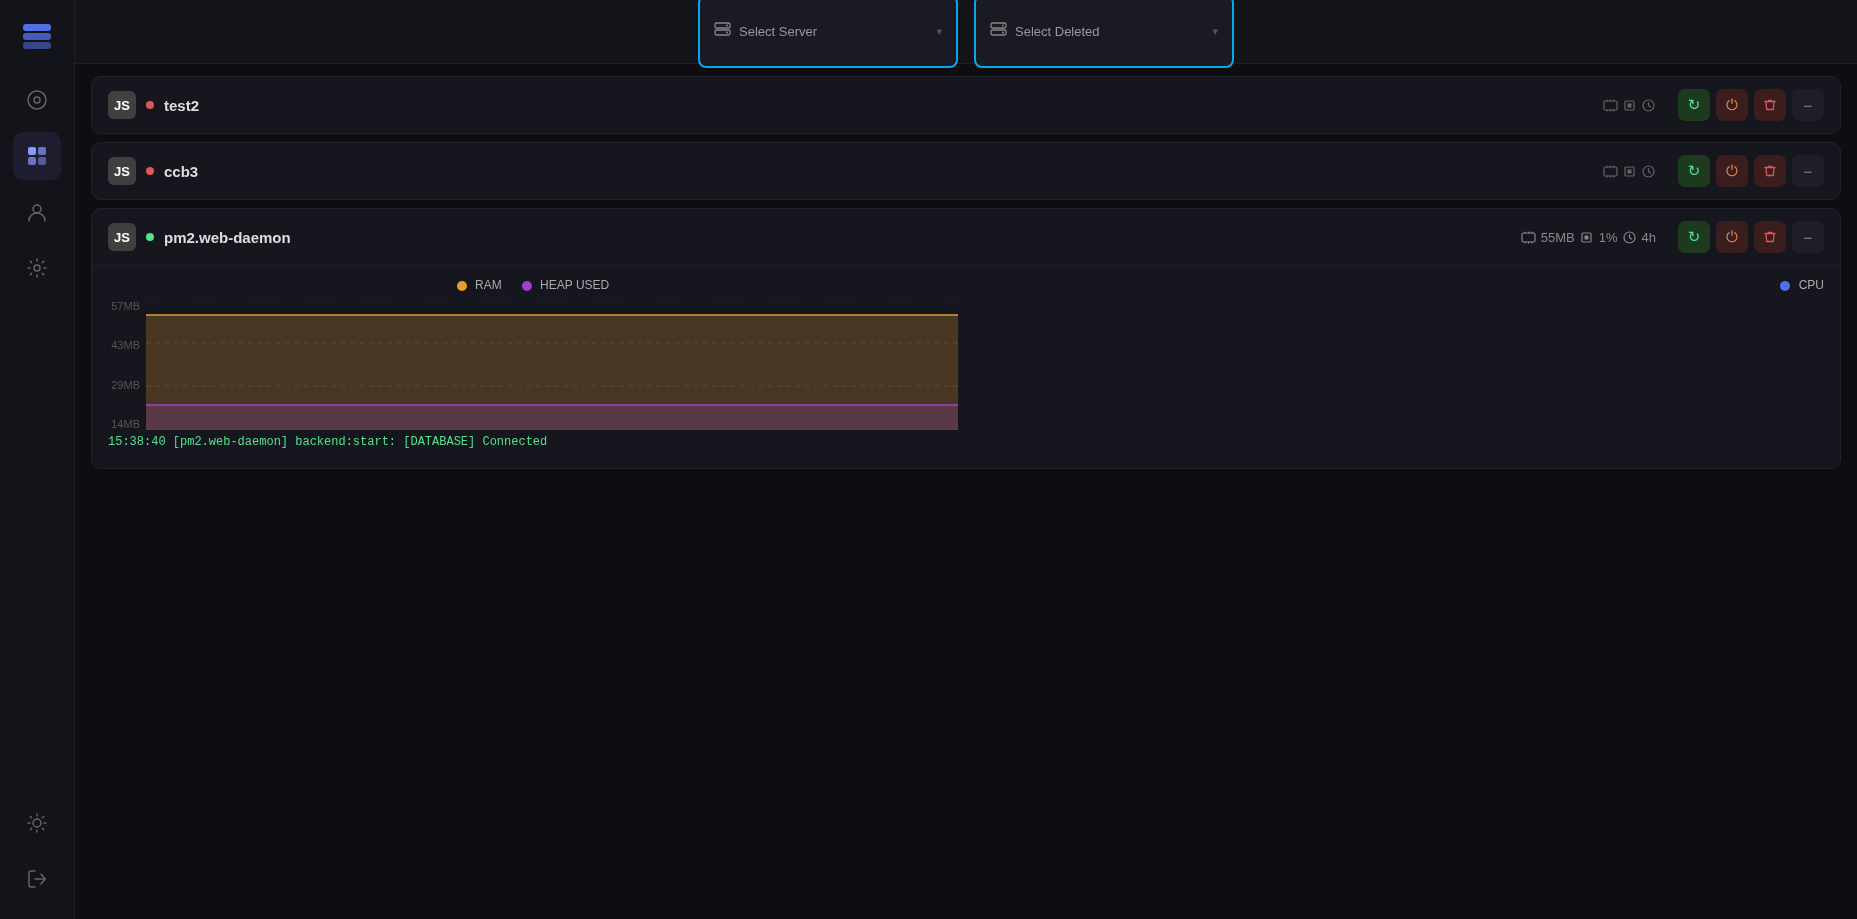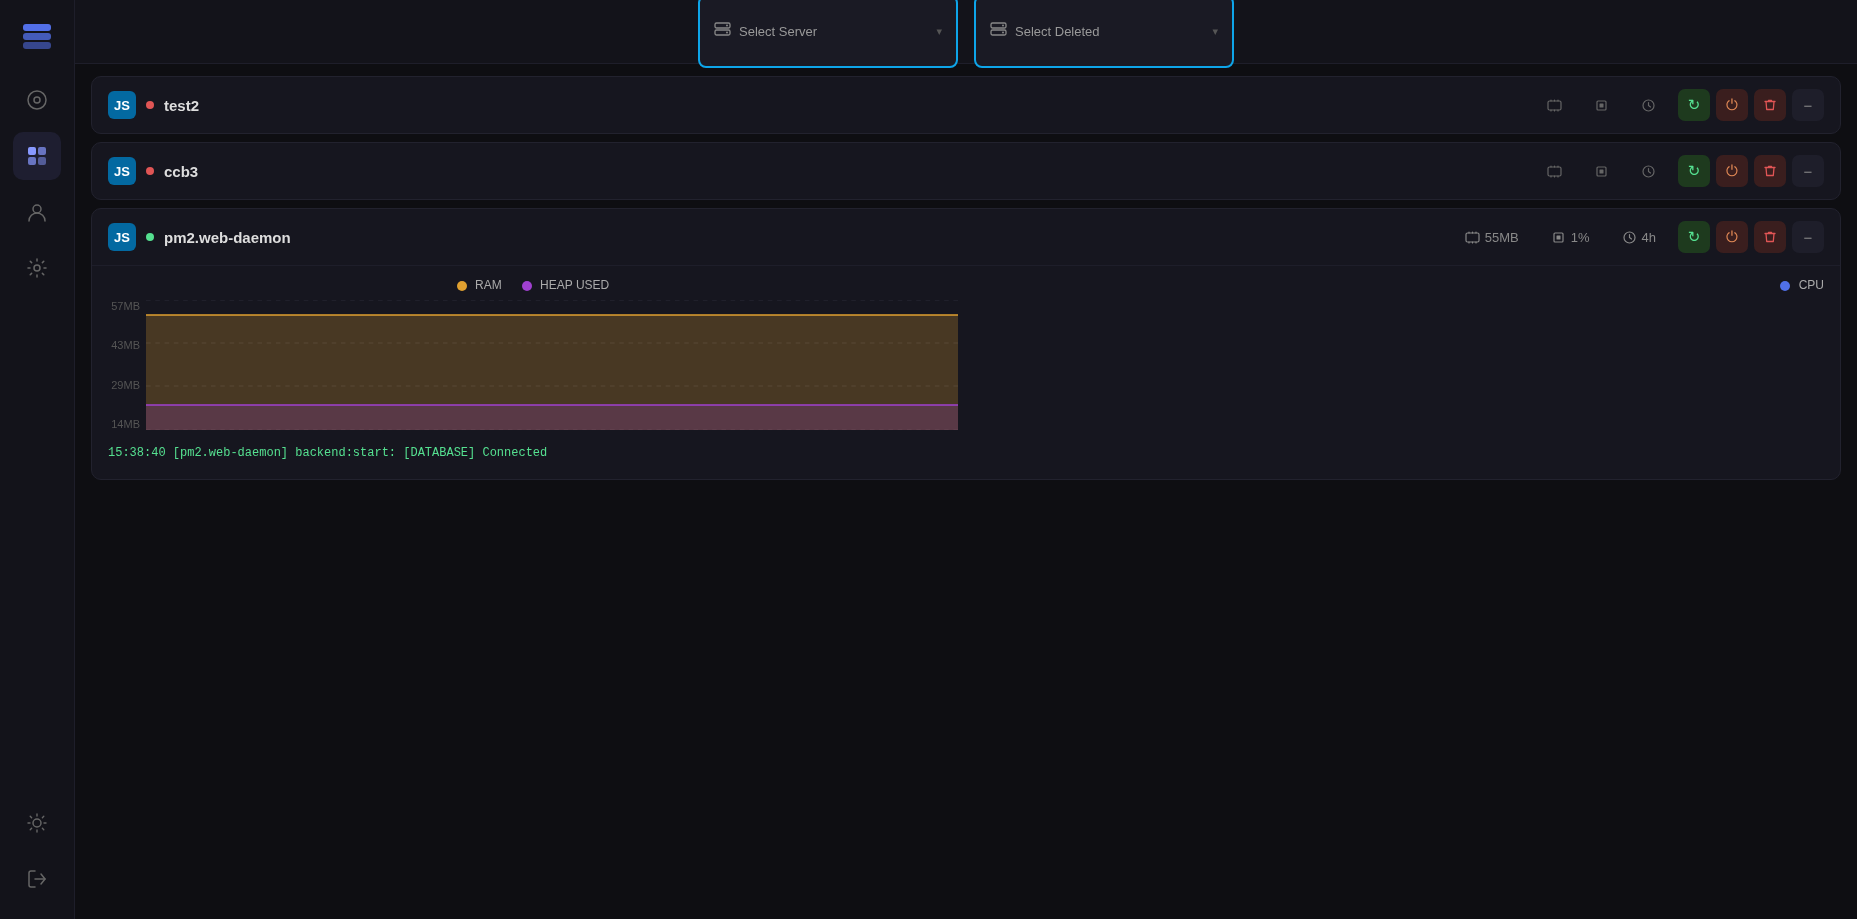--- a/index.html
+++ b/index.html
@@ -112,21 +112,21 @@
     .process-header {
       display: flex;
       align-items: center;
       padding: 0 16px;
       height: 56px;
       gap: 10px;
     }
     .process-badge {
       width: 28px;
       height: 28px;
-      background: #0369a1;
+      background: #404040;
       border-radius: 6px;
       display: flex;
       align-items: center;
       justify-content: center;
       font-size: 13px;
       font-weight: bold;
       color: #fff;
       flex-shrink: 0;
     }
     .process-dot {
@@ -139,21 +139,21 @@
     .dot-green { background: #55e090; }
     .process-name {
       font-size: 15px;
       font-weight: 600;
       color: #ddd;
       flex: 1;
     }
     .process-meta {
       display: flex;
       align-items: flex-end;
-      gap: 32px;
+      gap: 4px;
       color: #888;
       font-size: 13px;
     }
     .meta-item {
       display: flex;
       align-items: center;
       gap: 5px;
     }
     .process-actions {
       display: flex;
@@ -181,21 +181,21 @@
     
     .process-body {
       padding: 12px 16px 16px;
       border-top: 1px solid #1e1e2a;
     }
 
     
     .charts-area {
       display: flex;
       gap: 16px;
-      margin-bottom: 14px;
+      margin-bottom: 3px;
     }
     .chart-container {
       flex: 1;
       position: relative;
     }
     .chart-legend {
       display: flex;
       gap: 20px;
       justify-content: center;
       margin-bottom: 8px;

